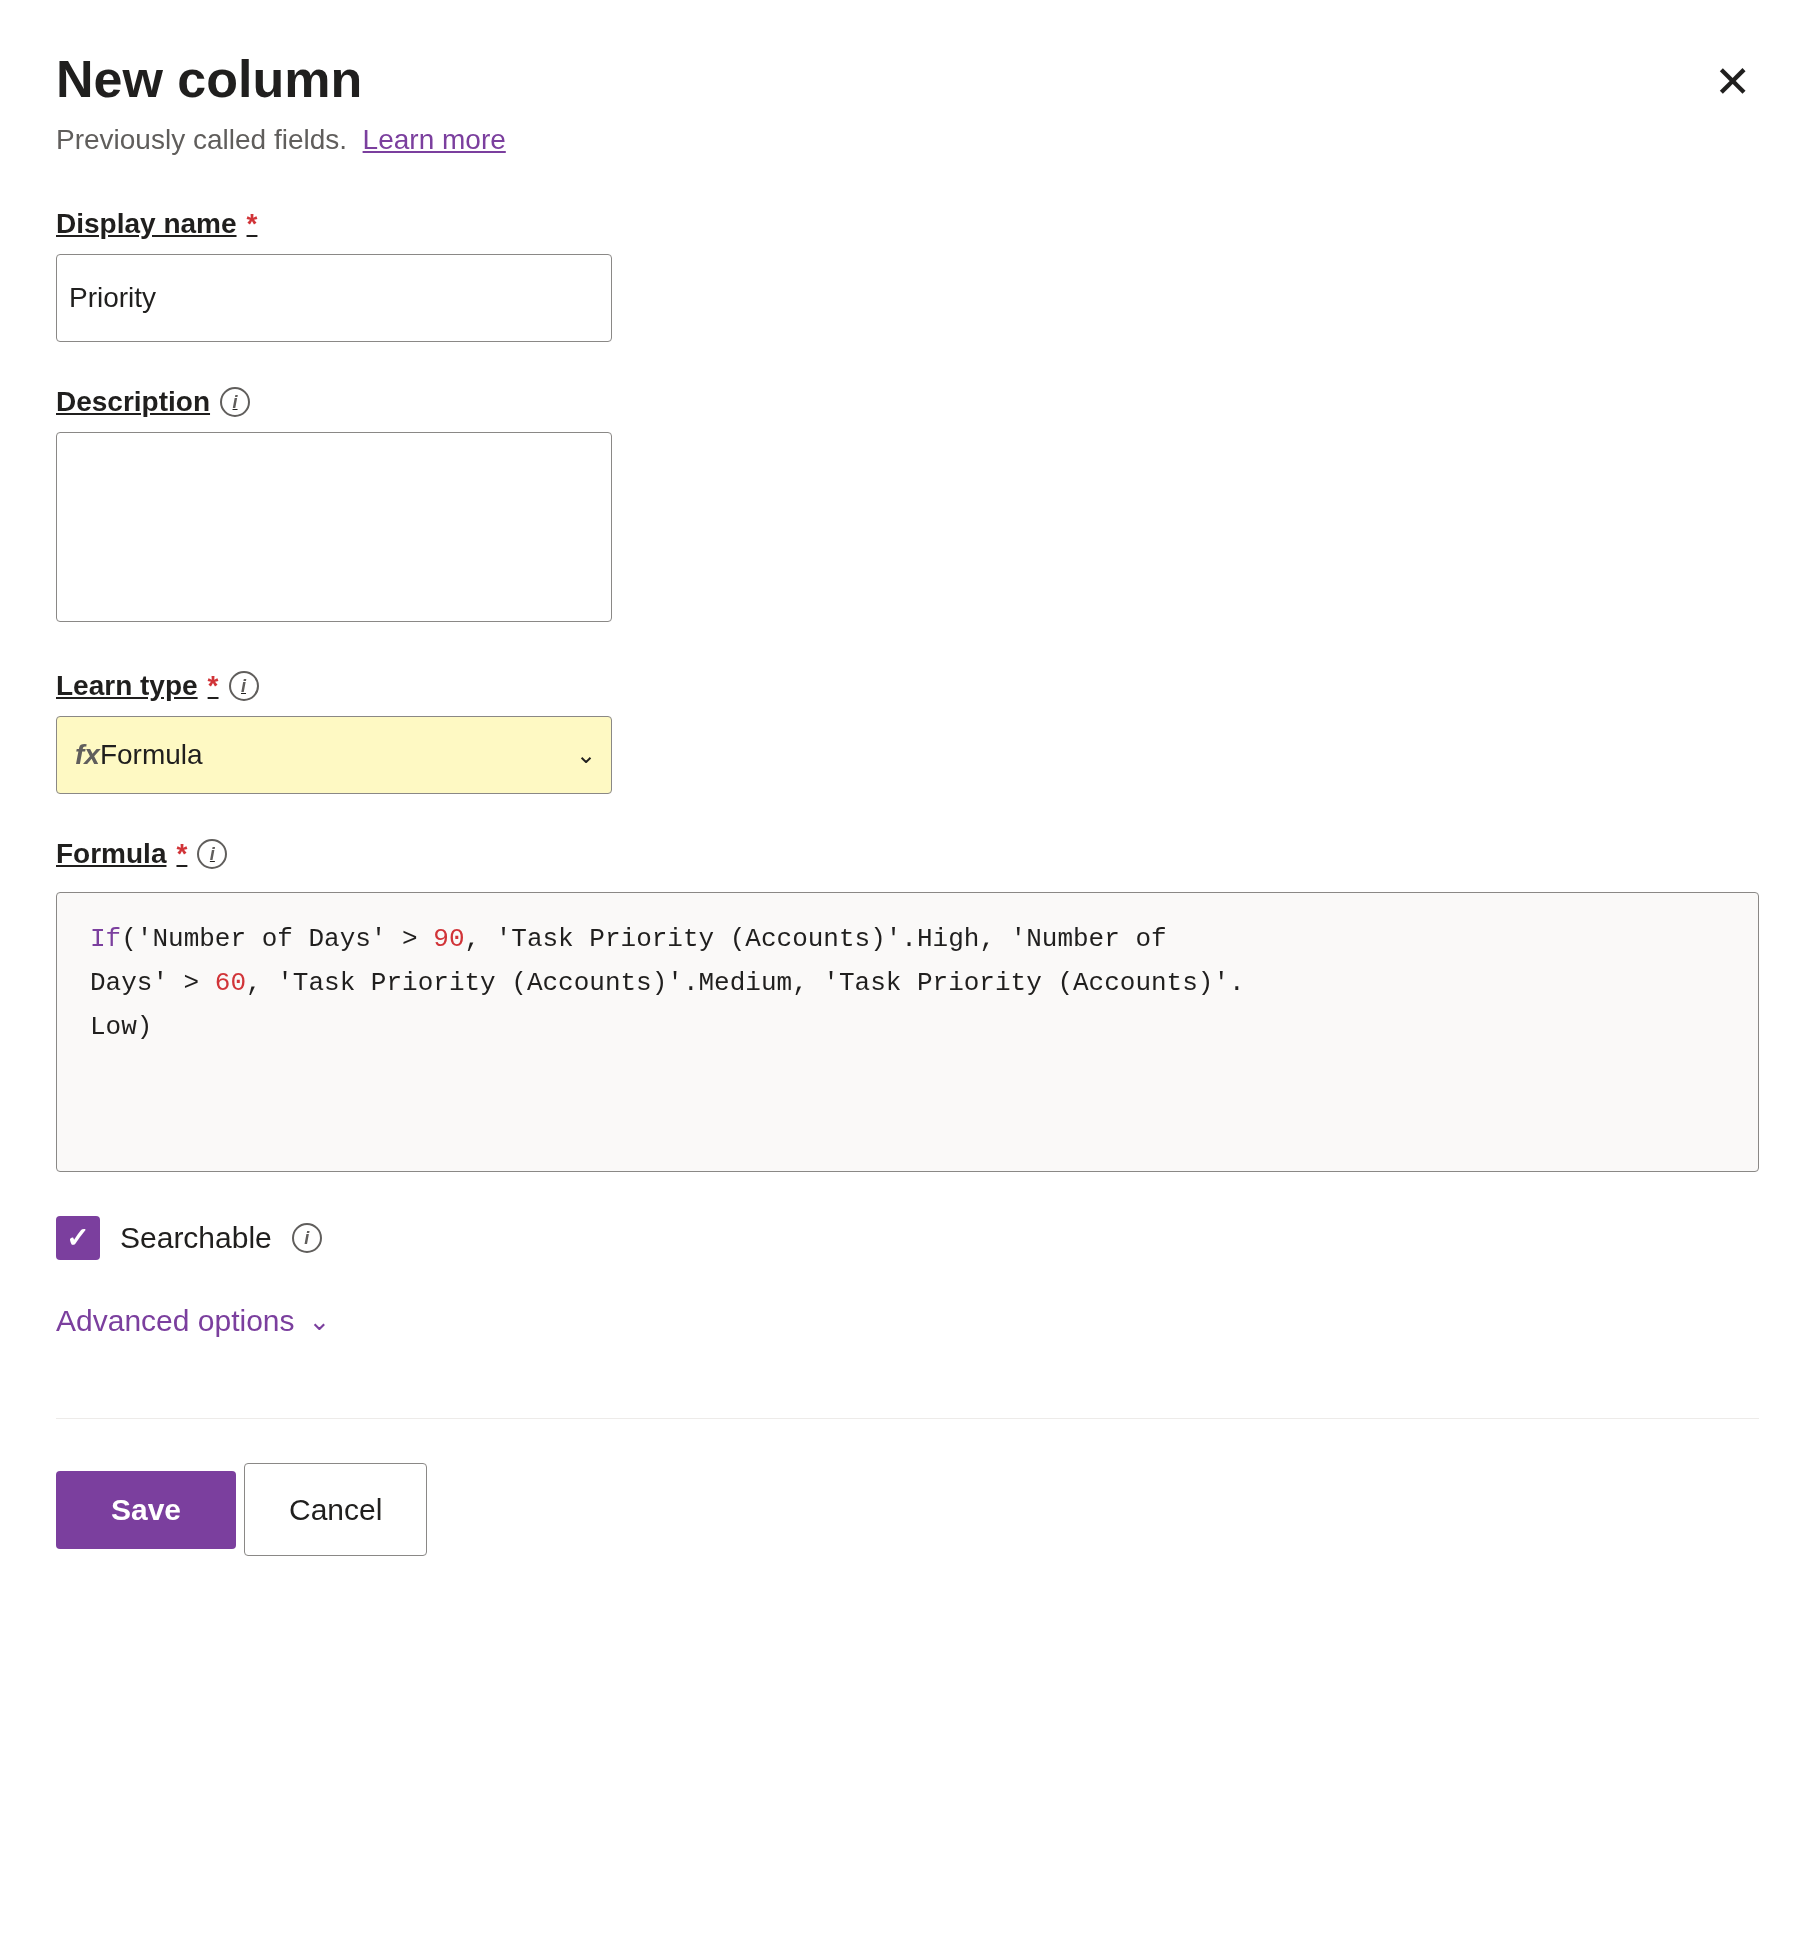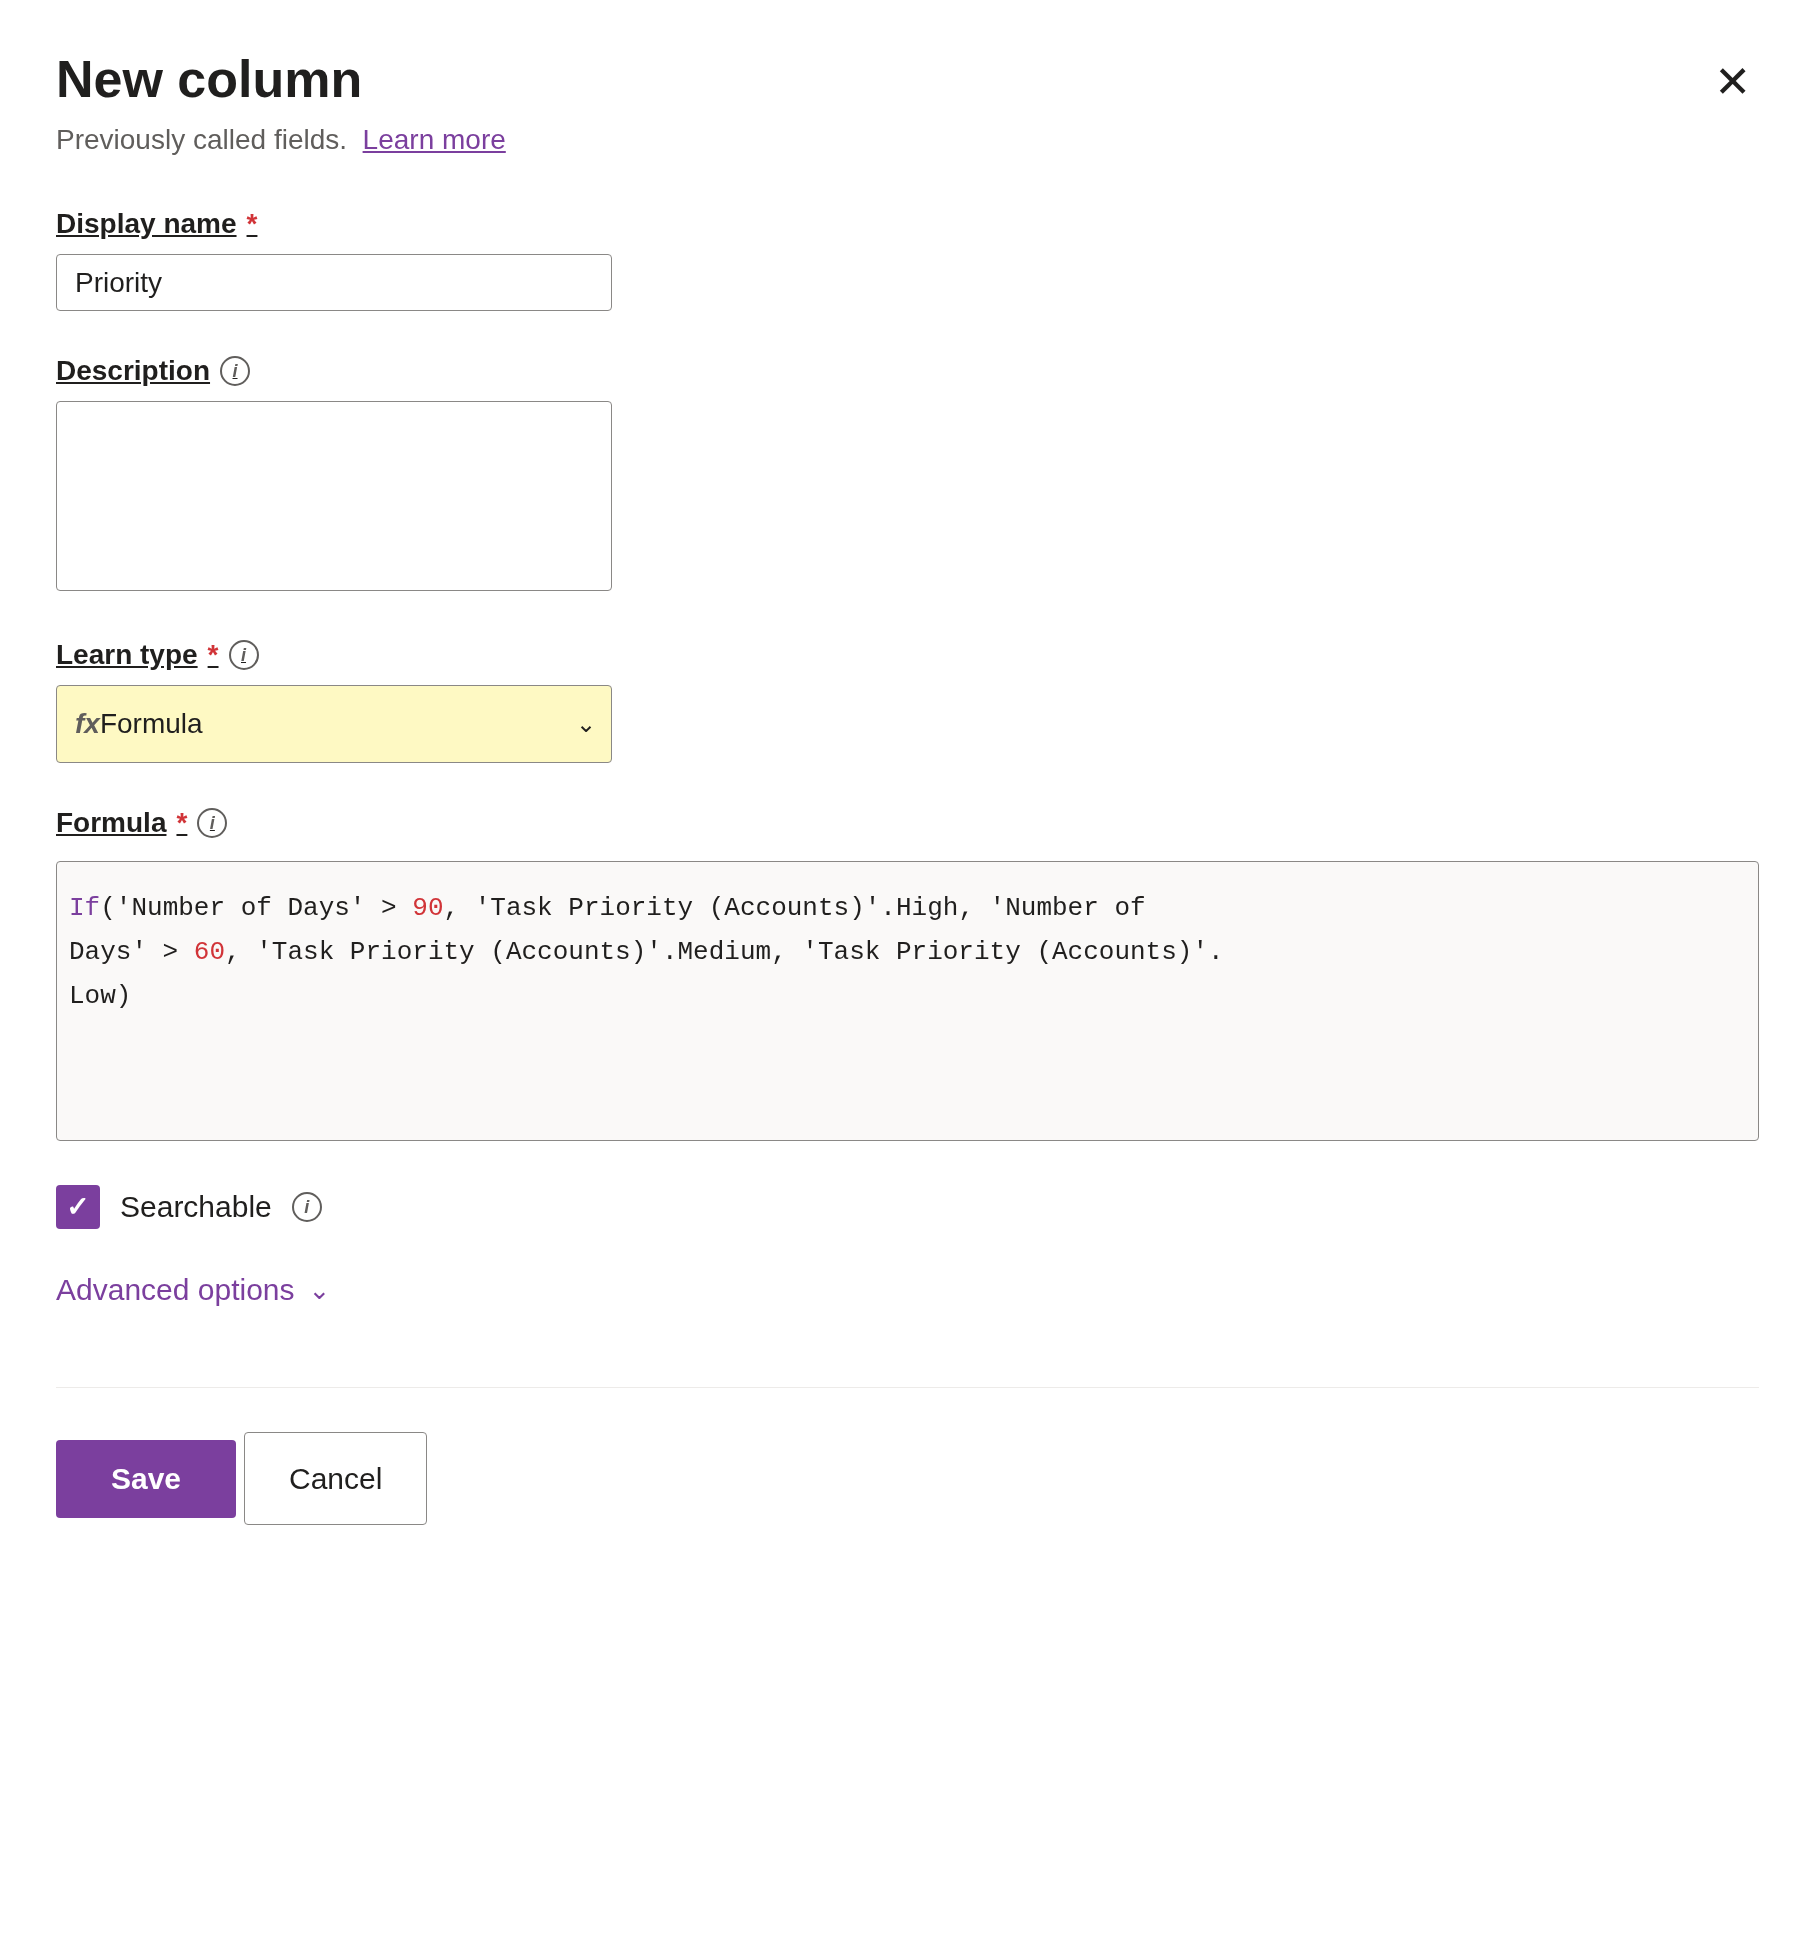--- a/index.html
+++ b/index.html
@@ -100,24 +100,24 @@
       border: 2px solid #605e5c;
       color: #605e5c;
       font-size: 18px;
       font-style: italic;
       font-weight: 600;
       cursor: pointer;
     }
 
     .text-input {
       width: 556px;
-      height: 57px;
-      border: 1px solid #8a8886;
-      border-radius: 4px;
-      padding: 0 18px;
+      height: 88px;
+      border: 1px solid #8a8886;
+      border-radius: 4px;
+      padding: 0 12px;
       font-size: 28px;
       font-family: inherit;
       color: #201f1e;
       outline: none;
     }
 
     .textarea-input {
       width: 556px;
       height: 190px;
       border: 1px solid #8a8886;
@@ -167,21 +167,21 @@
       color: #605e5c;
       font-size: 28px;
     }
 
     .formula-box {
       width: 100%;
       min-height: 280px;
       border: 1px solid #8a8886;
       border-radius: 4px;
       background: #faf9f8;
-      padding: 24px 12px;
+      padding: 24px 33px;
       font-size: 26px;
       font-family: 'Courier New', 'Consolas', monospace;
       line-height: 1.7;
       color: #201f1e;
       overflow-x: auto;
       margin-top: 22px;
     }
 
     .formula-box .kw-if {
       color: #7b3f9e;

